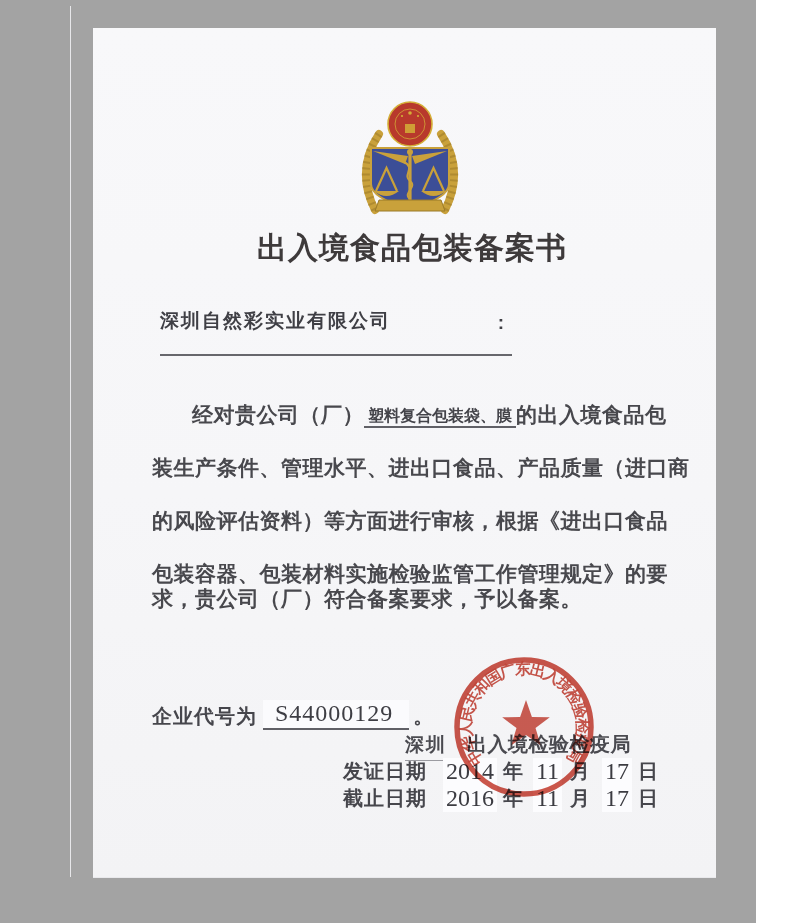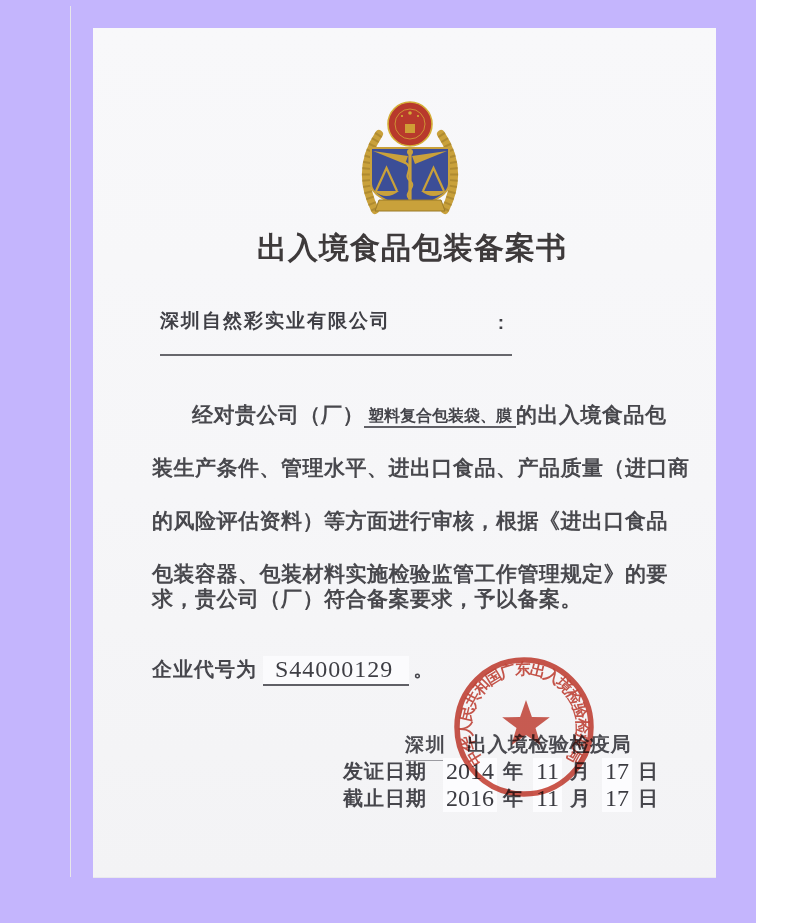--- a/index.html
+++ b/index.html
@@ -1,17 +1,17 @@
 <!DOCTYPE html>
 <html><head>
 <meta charset="utf-8">
 <style>
   html,body{margin:0;padding:0;}
   .page{
-    position:relative;width:756px;height:923px;background:#c4b5fd;overflow:hidden;
+    position:relative;width:756px;height:923px;background:#a3a3a3;overflow:hidden;
     font-family:"Liberation Sans","DejaVu Sans",sans-serif;
   }
   .edge-line{position:absolute;left:70px;top:6px;width:1px;height:871px;background:#e7e7ea;}
   .paper{
     position:absolute;left:93px;top:28px;width:623px;height:849px;
     background:linear-gradient(180deg,#f8f8fa 0%,#f6f6f8 55%,#f3f3f5 100%);
     border-bottom:1px solid #e9e9ec;
   }
   .emblem{position:absolute;left:355px;top:98px;width:110px;height:118px;}
   .title{
@@ -29,26 +29,26 @@
     position:absolute;left:152px;width:528px;font-size:21px;line-height:30px;
     font-weight:600;letter-spacing:0.5px;color:#48484d;white-space:nowrap;
   }
   .bline.first{padding-left:40px;}
   .product{
     font-size:16px;font-weight:700;letter-spacing:0;color:#44444a;
     border-bottom:2px solid #606066;padding:0 4px 2px 4px;vertical-align:1px;
   }
   .codeline{
     position:absolute;left:152px;top:656px;font-size:20px;font-weight:600;color:#46464c;
-    display:flex;align-items:flex-start;letter-spacing:1px;
+    display:flex;align-items:flex-end;letter-spacing:1px;
   }
   .codeline .code{
     font-family:"Liberation Serif","DejaVu Serif",serif;font-size:24px;font-weight:400;
     letter-spacing:1px;color:#3e3e44;border-bottom:2px solid #606066;
-    padding:0 16px 1px 12px;margin-left:6px;background:#fbfbfd;
+    padding:0 16px 1px 12px;margin-left:6px;background:#fbfbfd;margin-top:44px;
   }
   .codeline .period{margin-left:4px;}
   .authority{
     position:absolute;left:405px;top:731px;display:flex;gap:14px;align-items:baseline;
     font-weight:600;color:#4a4a50;
   }
   .authority .city{font-size:19px;border-bottom:1px solid #9b9ba1;padding:0 6px 2px 0;letter-spacing:2px;}
   .authority .bureau{font-size:20px;letter-spacing:0.5px;}
   .daterow{
     position:absolute;left:343px;display:flex;align-items:center;

